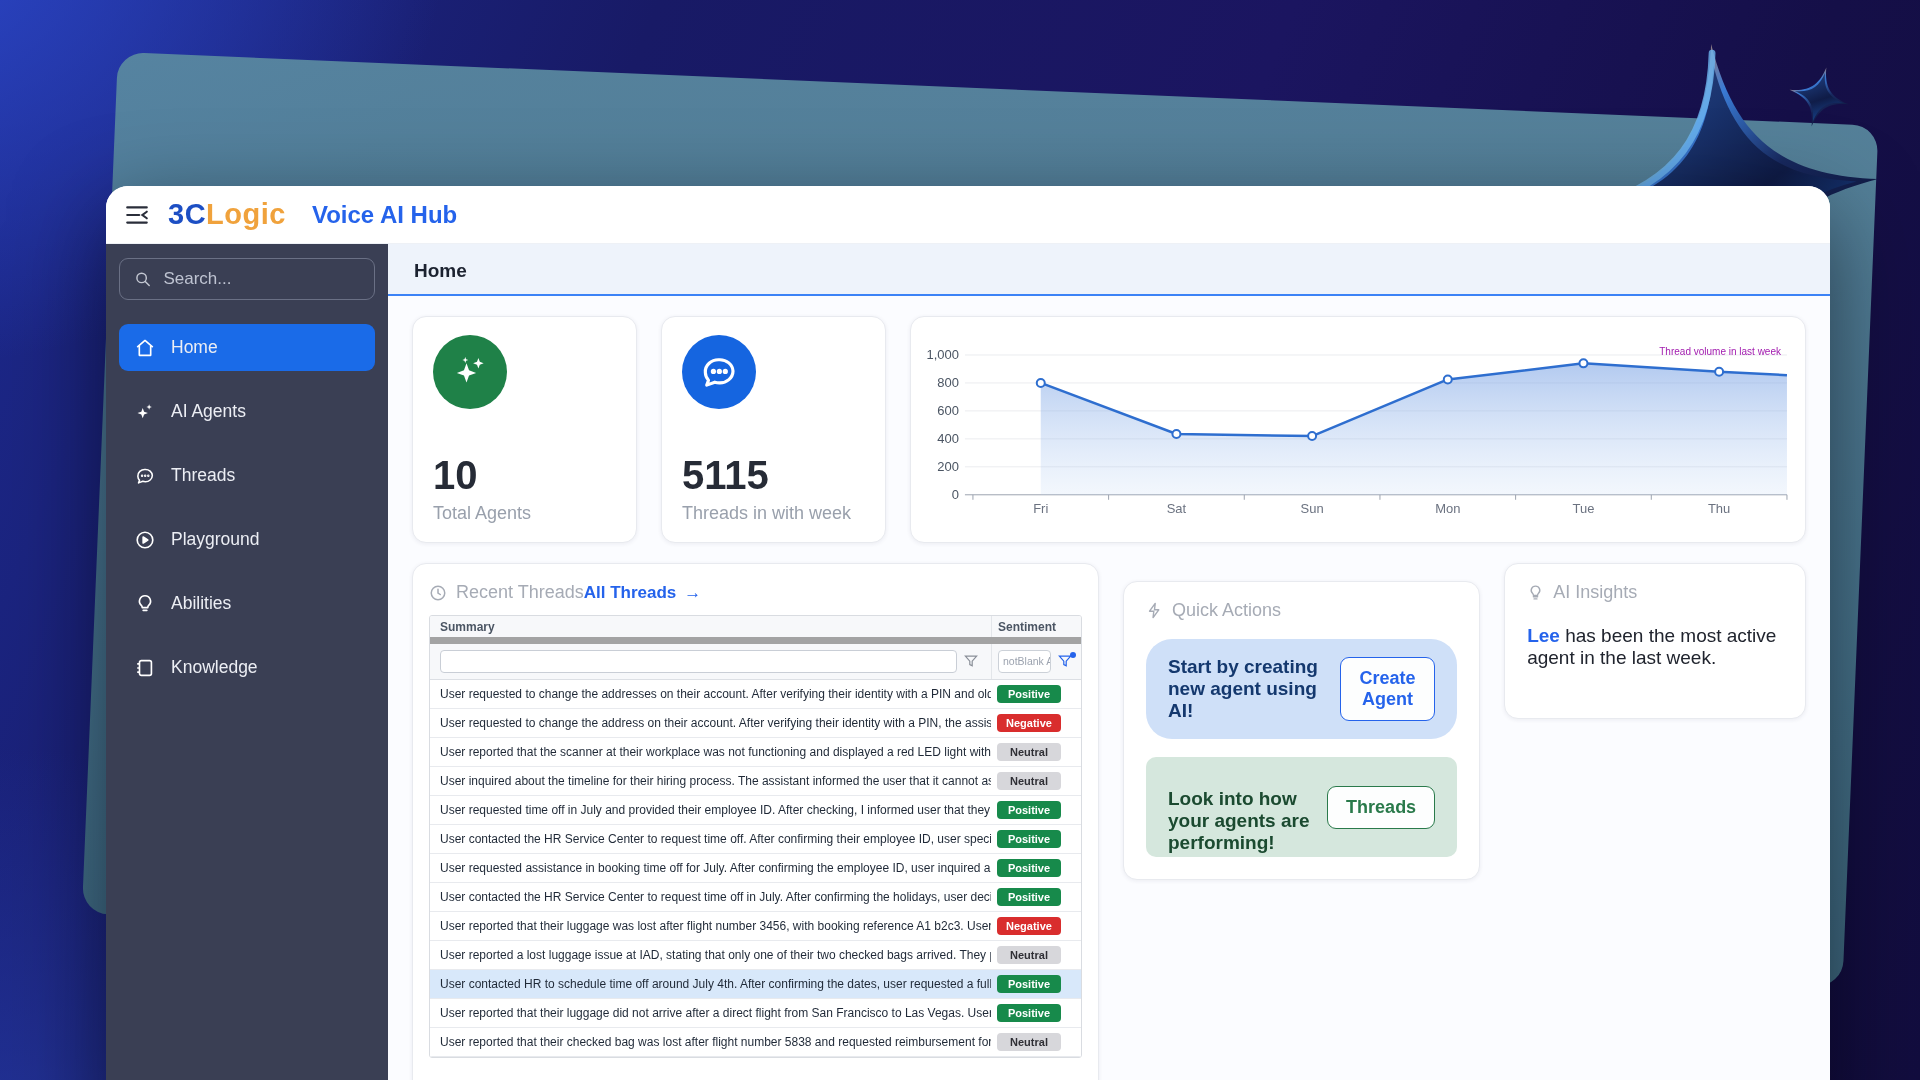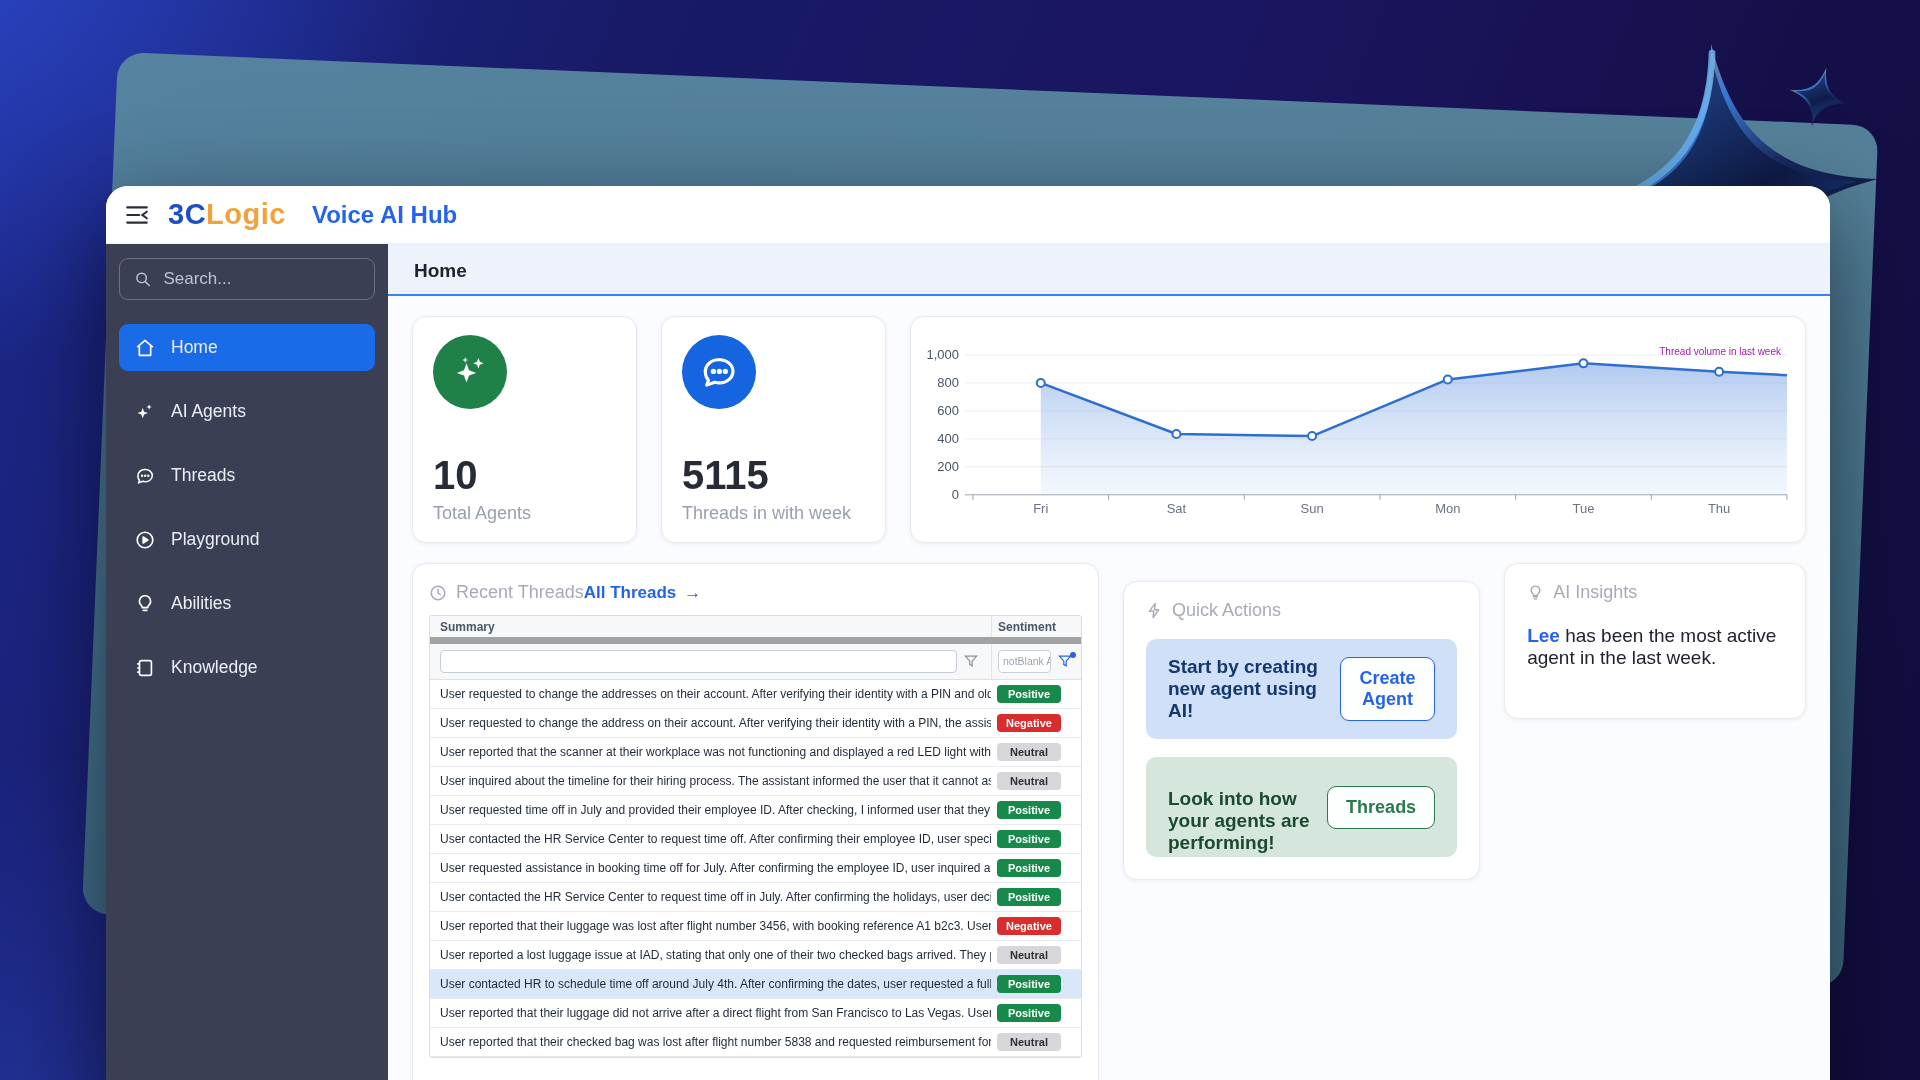--- a/index.html
+++ b/index.html
@@ -92,21 +92,21 @@
      padding:3px 8px; border-radius:4px; }
   .badge.pos { background:#178a4b; color:#fff; }
   .badge.neg { background:#d92d2d; color:#fff; }
   .badge.neu { background:#d7d7db; color:#2f2f35; }
 
   
   .right-col { flex:1; min-width:0; display:flex; flex-direction:row; gap:24px; }
   .quick-card { margin-top:18px; padding:18px 22px 22px; }
   .banner { border-radius:10px; height:100px; display:flex; align-items:center;
      justify-content:space-between; padding:0 22px; margin-top:18px; }
-  .banner.blue { background:#cfe0f8; }
+  .banner.blue { background:#cfe0f8;border-radius:26px; }
   .banner.green { background:#d5e7dd; }
   .banner-text { font-size:19px; font-weight:bold; }
   .banner.blue .banner-text { color:#14386e; }
   .banner.green .banner-text { color:#1b4a30;margin-top:28px; }
   .banner-btn { background:#fdfefe; font-family:"Liberation Sans",sans-serif; font-size:18px; font-weight:bold;
      border-radius:9px; padding:10px 18px; cursor:pointer; }
   .banner.blue .banner-btn { border:1.5px solid #2563eb; color:#2563eb; }
   .banner.green .banner-btn { border:1.5px solid #2a7a4b; color:#2a7a4b; }
 
   .insights-card { padding:18px 22px; height:156px; }

